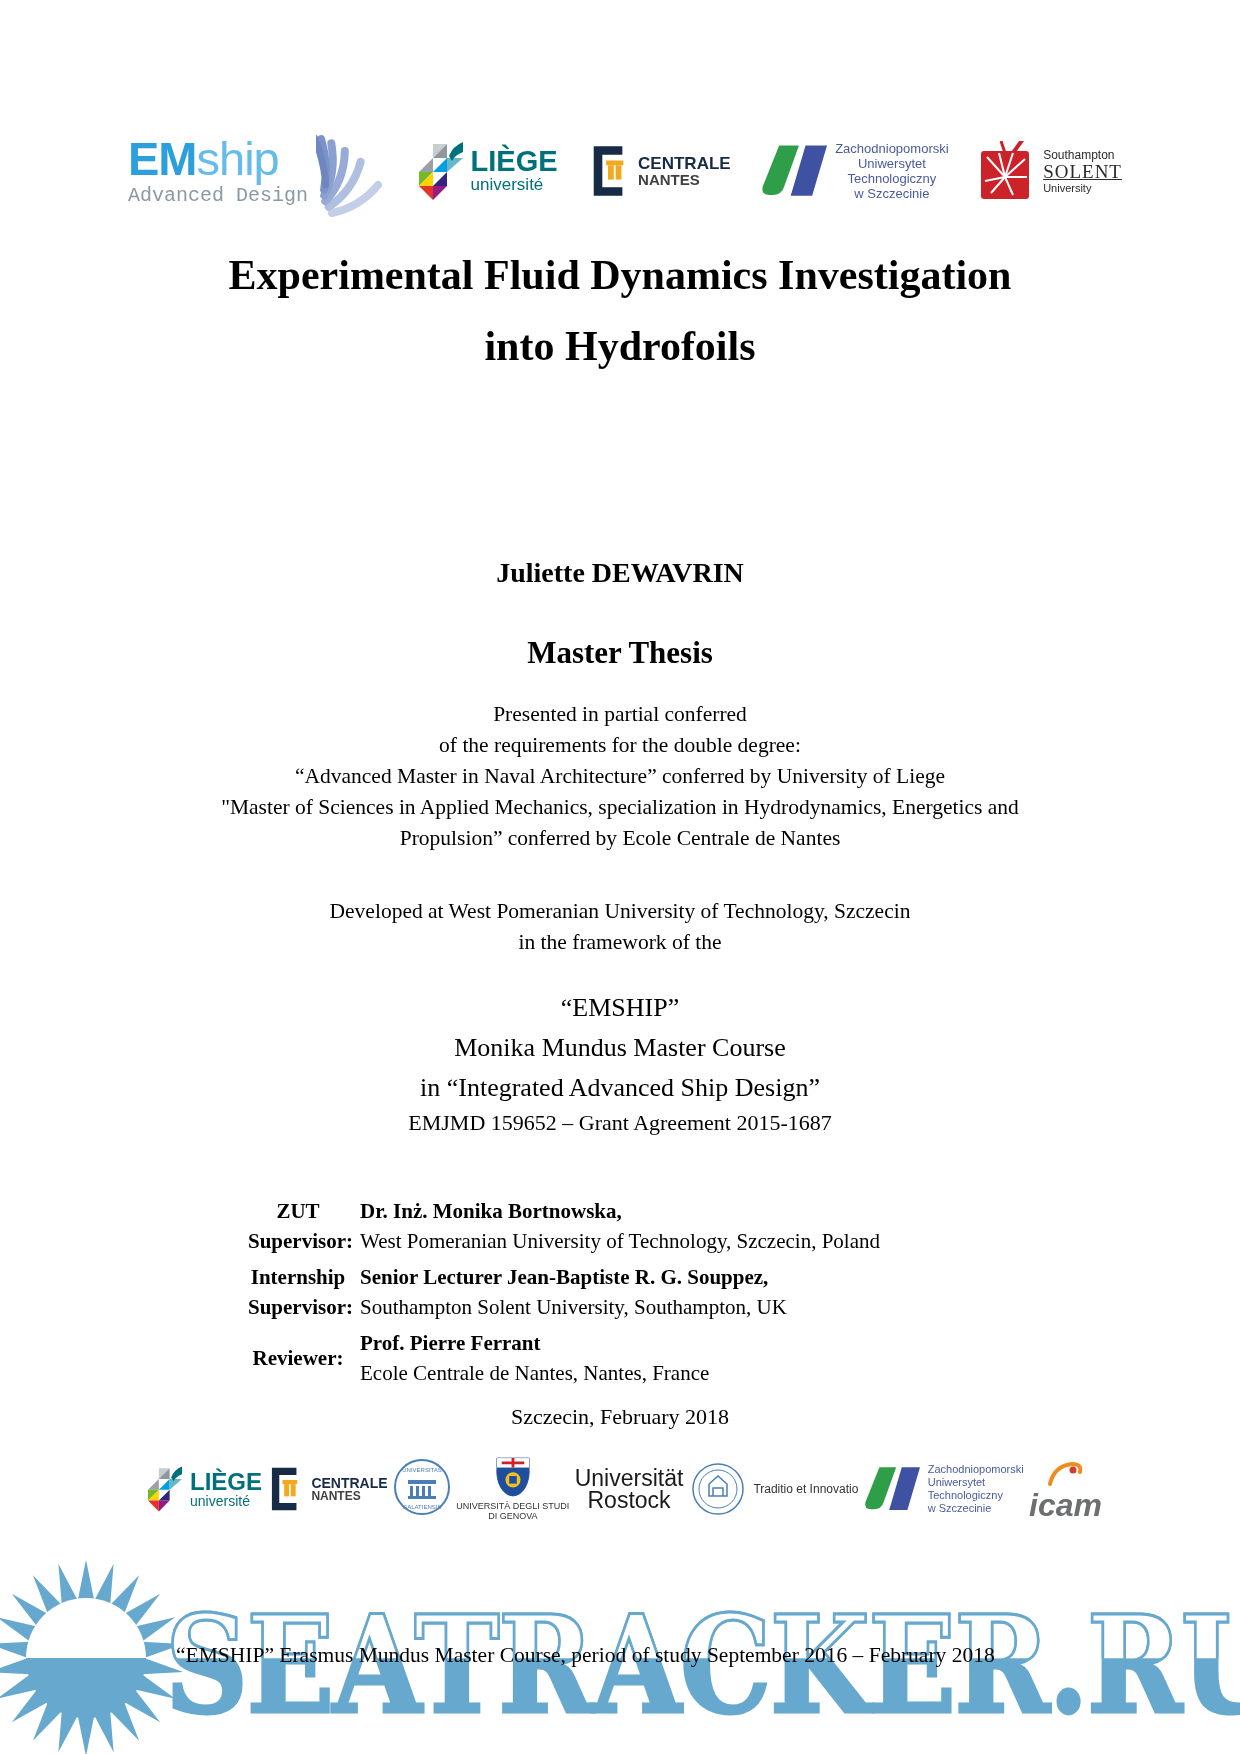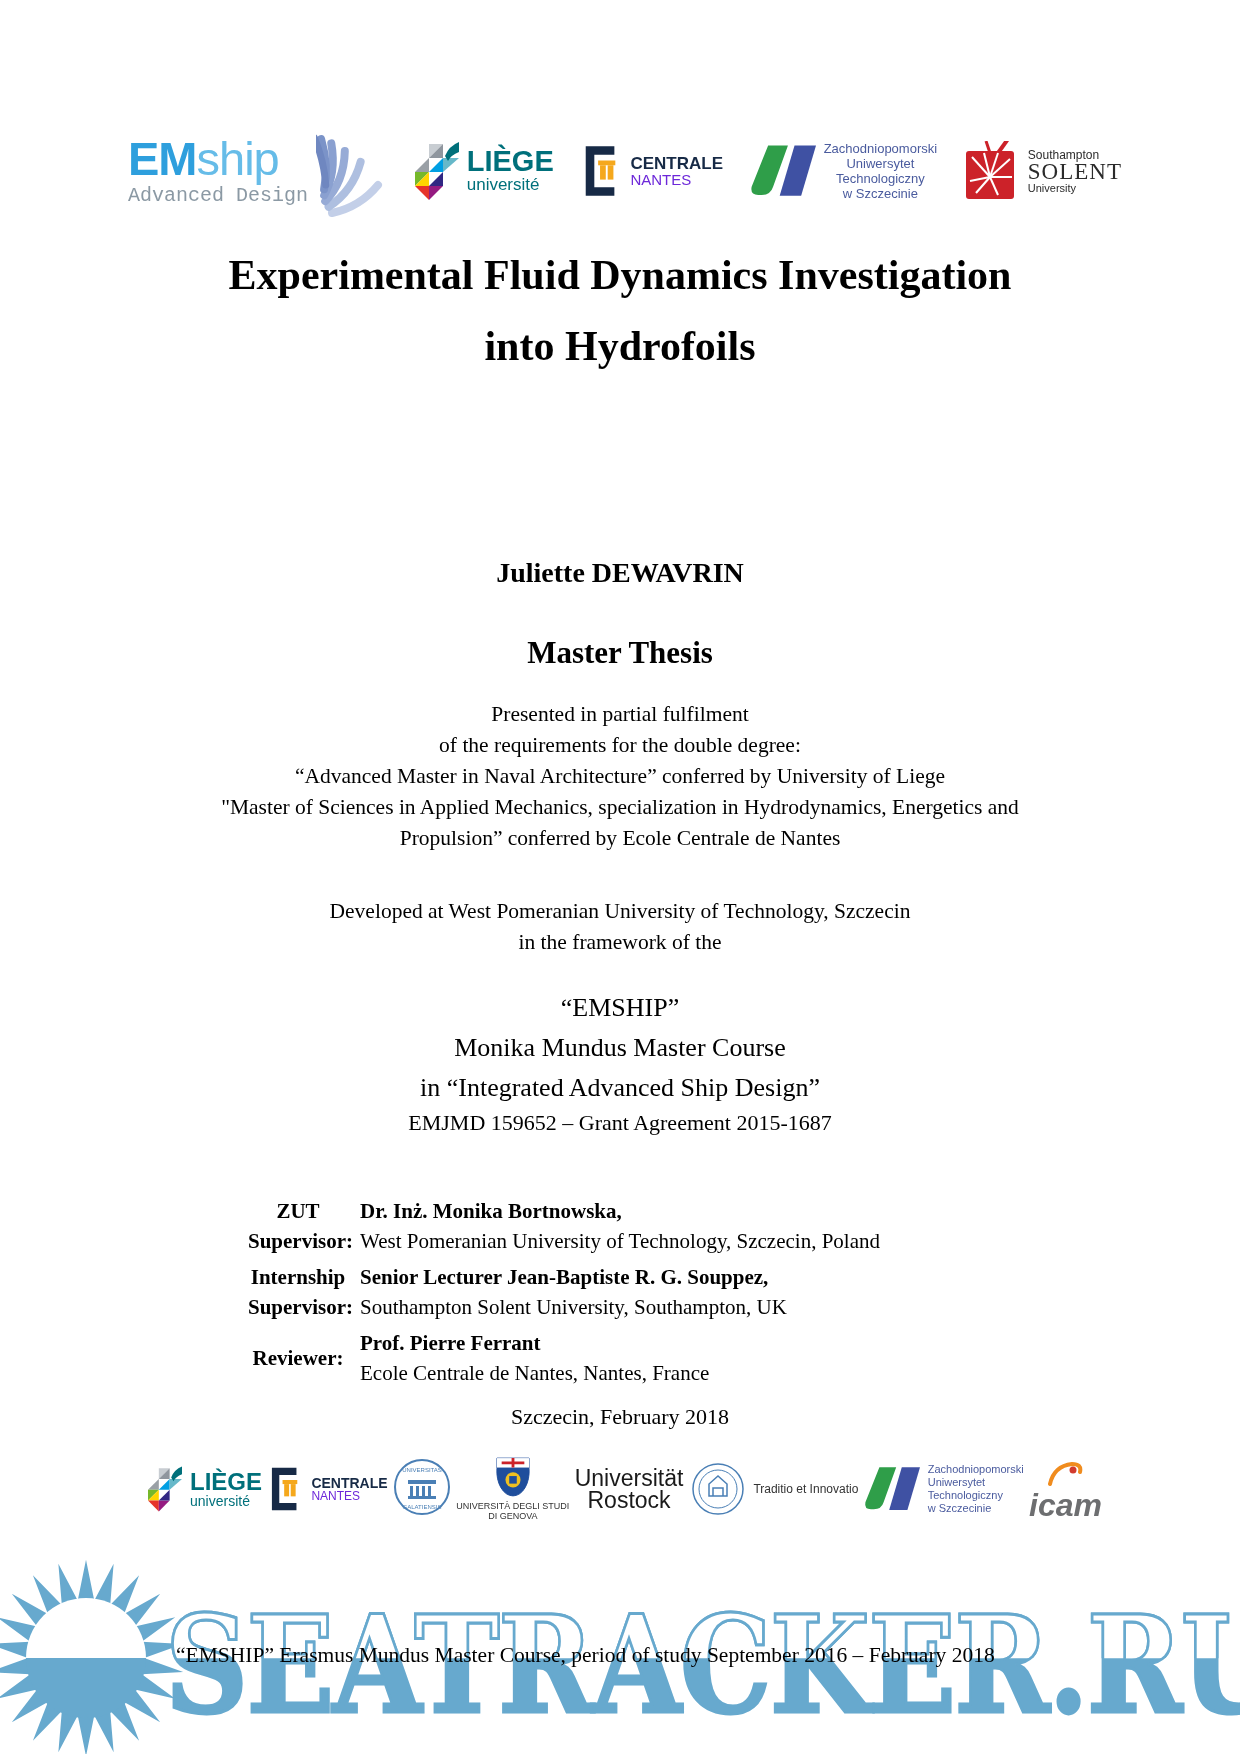--- a/index.html
+++ b/index.html
@@ -14,28 +14,28 @@
   .emship-word .em{color:#2e9fdd;font-weight:bold;}
   .emship-word .ship{color:#66bce8;}
   .emship-tag{font-family:Liberation Mono, monospace;font-size:20px;color:#8b99a4;margin-top:2px;}
   
   .liege-text .l1{font-family:"Liberation Sans",sans-serif;font-weight:bold;font-size:29px;line-height:28px;color:#00707b;}
   .liege-text .l2{font-family:"Liberation Sans",sans-serif;font-size:17px;color:#00707b;}
   .liege-sm .l1{font-size:24px;line-height:23px;}
   .liege-sm .l2{font-size:14px;}
   
   .centrale-text .l1{font-family:"Liberation Sans",sans-serif;font-weight:bold;font-size:17px;line-height:17px;color:#172a46;}
-  .centrale-text .l2{font-family:"Liberation Sans",sans-serif;font-size:15px;line-height:15px;color:#6d28d9;}
+  .centrale-text .l2{font-family:"Liberation Sans",sans-serif;font-size:15px;line-height:15px;color:#404040;font-weight:bold;}
   
   .zut-text{font-family:"Liberation Sans",sans-serif;font-size:13px;line-height:15px;color:#4a5b9e;text-align:center;}
   .zut-sm{font-size:11px;line-height:13px;text-align:left;}
   
   .solent-text{font-family:"Liberation Sans",sans-serif;color:#2b2b2b;}
   .solent-text .t{font-size:12px;line-height:12px;}
-  .solent-text .n{font-family:"Liberation Serif",serif;font-size:23px;line-height:22px;letter-spacing:1px;}
+  .solent-text .n{font-family:"Liberation Serif",serif;font-size:19px;line-height:22px;letter-spacing:1px;text-decoration:underline;}
   .solent-text .u{font-size:11px;line-height:11px;}
   
   .abs{position:absolute;left:0;width:100%;text-align:center;}
   .title{top:240px;font-size:42px;font-weight:bold;line-height:71px;}
   .author{top:552px;font-size:28px;font-weight:bold;line-height:42px;}
   .thesis{top:637px;font-size:31px;font-weight:bold;line-height:32px;}
   .fulfil{top:699px;font-size:21.5px;line-height:31px;}
   .developed{top:896px;font-size:21.5px;line-height:31px;}
   .emshipblk{top:988px;font-size:26px;font-weight:normal;line-height:40px;}
   .grant{top:1108px;font-size:22px;line-height:30px;}
@@ -157,21 +157,21 @@
 
   <div class="abs title">
     <div>Experimental Fluid Dynamics Investigation</div>
     <div>into Hydrofoils</div>
   </div>
 
   <div class="abs author">Juliette DEWAVRIN</div>
   <div class="abs thesis">Master Thesis</div>
 
   <div class="abs fulfil">
-    <div>Presented in partial fulfilment</div>
+    <div>Presented in partial conferred</div>
     <div>of the requirements for the double degree:</div>
     <div>“Advanced Master in Naval Architecture” conferred by University of Liege</div>
     <div>"Master of Sciences in Applied Mechanics, specialization in Hydrodynamics, Energetics and</div>
     <div>Propulsion” conferred by Ecole Centrale de Nantes</div>
   </div>
 
   <div class="abs developed">
     <div>Developed at West Pomeranian University of Technology, Szczecin</div>
     <div>in the framework of the</div>
   </div>

